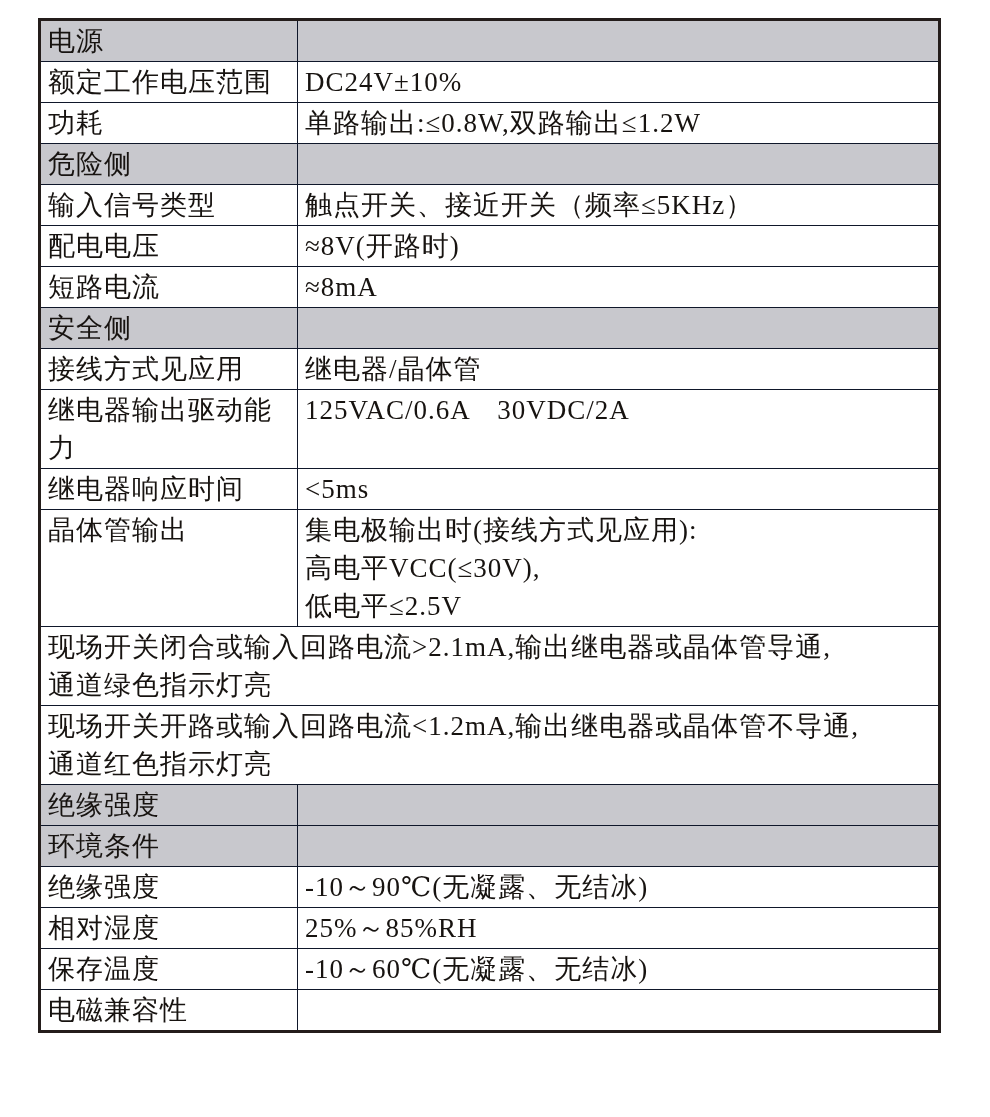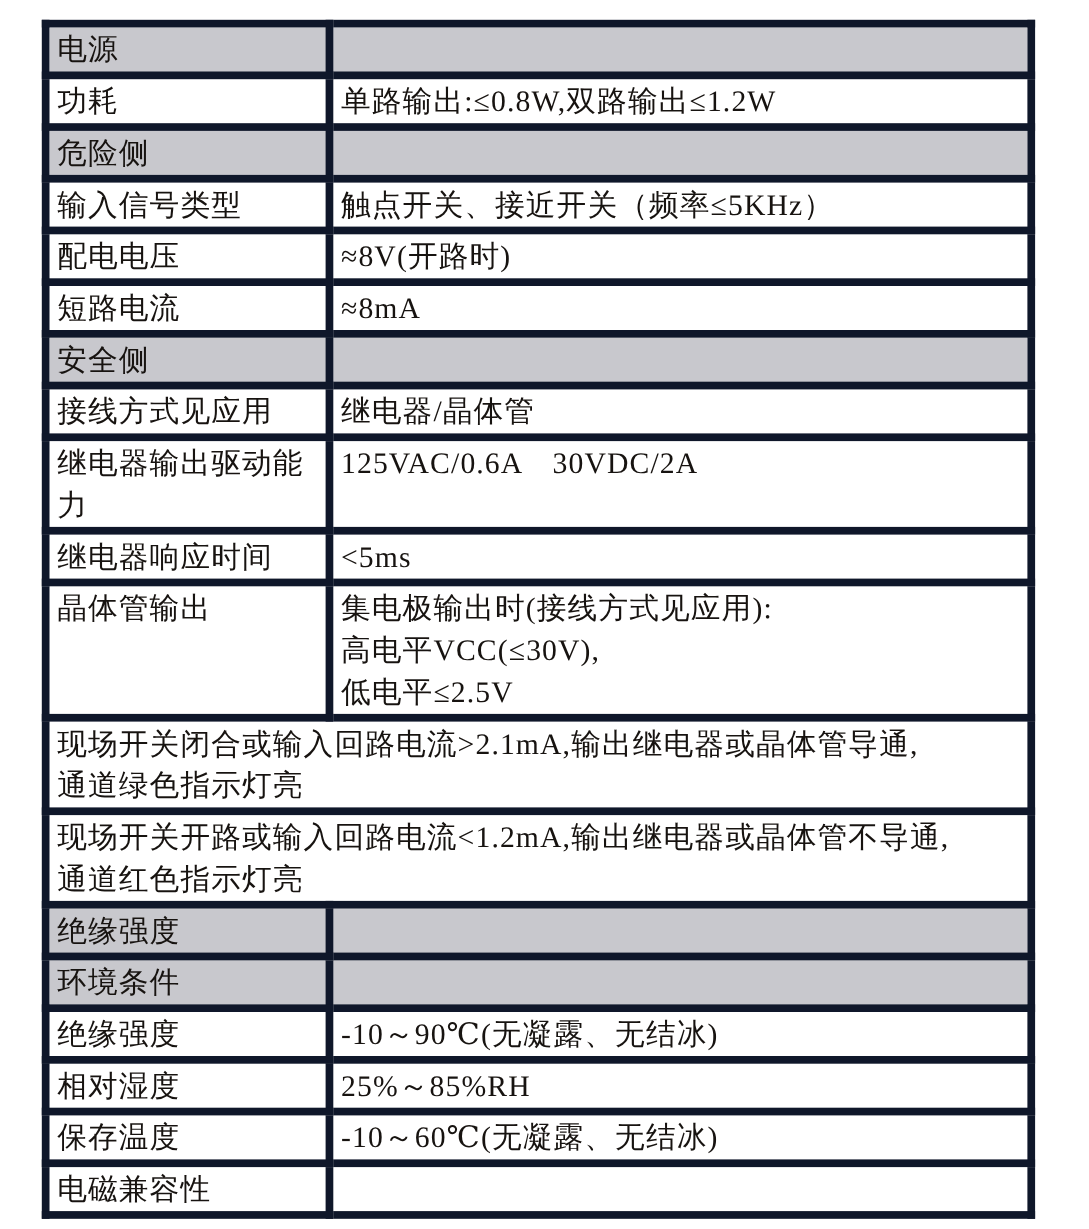--- a/index.html
+++ b/index.html
@@ -19,21 +19,21 @@
   table.spec-table {
     border-collapse: collapse;
     table-layout: fixed;
     width: 903px;
     margin: 18px 0 0 38px;
     border: 3px solid #241d1b;
     color: #171310;
     font-size: 27px;
   }
   table.spec-table td {
-    border: 7px solid #0f172a;
+    border: 1px solid #0f172a;
     vertical-align: top;
     padding: 1px 7px;
     line-height: 38px;
     letter-spacing: 1px;
     overflow: hidden;
     margin-top: 44px;
   }
   col.c1 { width: 258px; }
   tr.section td {
     background: #c8c8cd;
@@ -48,20 +48,24 @@
 <div class="page">
   <table class="spec-table">
     <colgroup>
       <col class="c1">
       <col class="c2">
     </colgroup>
     <tbody>
         <tr class="section">
           <td class="key">电源</td>
           <td class="val"></td>
+        </tr>
+        <tr>
+          <td class="key">额定工作电压范围</td>
+          <td class="val"><span>DC24V±10%</span></td>
         </tr>
         <tr>
           <td class="key">功耗</td>
           <td class="val"><span>单路输出:≤0.8W,双路输出≤1.2W</span></td>
         </tr>
         <tr class="section">
           <td class="key">危险侧</td>
           <td class="val"></td>
         </tr>
         <tr>

